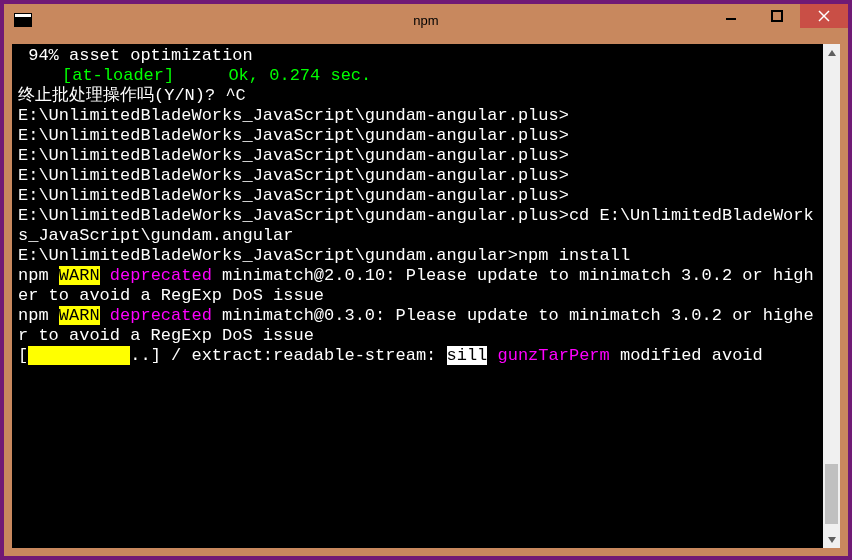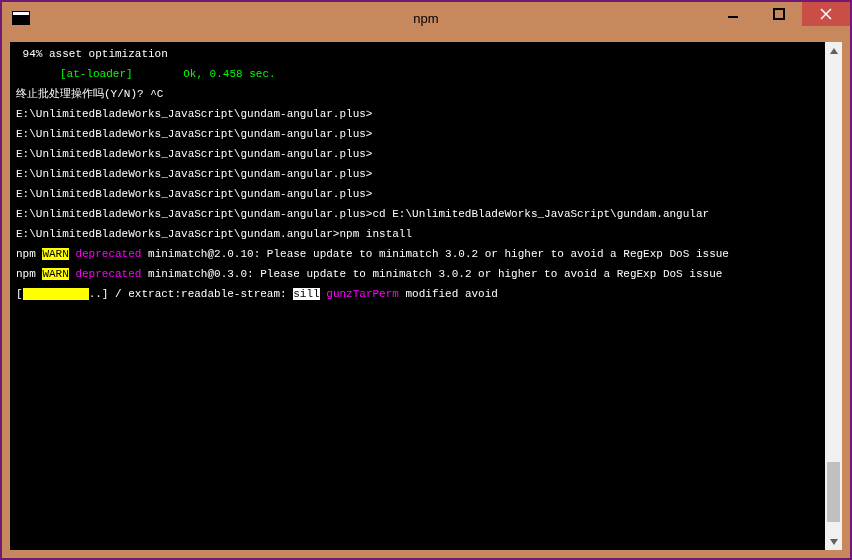--- a/index.html
+++ b/index.html
@@ -10,21 +10,21 @@
     body {
       width: 852px;
       height: 560px;
       background: #c8885e;
       font-family: Consolas, "Courier New", monospace;
       overflow: hidden;
     }
     .window {
       width: 100%;
       height: 100%;
-      border: 2px solid #701a75;
+      border: 4px solid #701a75;
       display: flex;
       flex-direction: column;
     }
     .titlebar {
       height: 32px;
       background: #c8885e;
       display: flex;
       align-items: center;
       position: relative;
     }
@@ -78,21 +78,21 @@
     .terminal-wrap {
       flex: 1;
       background: #c8885e;
       padding: 8px;
       display: flex;
     }
     .terminal {
       flex: 1;
       background: #000;
       color: #fff;
-      font-size: 11px;
+      font-size: 17px;
       line-height: 20px;
       padding: 2px 4px 2px 6px;
       position: relative;
       overflow: hidden;
     }
     .scrollbar {
       width: 17px;
       background: #f0f0f0;
       position: relative;
     }
@@ -157,21 +157,21 @@
             <line x1="1" y1="1" x2="11" y2="11" stroke="#fff" stroke-width="1.5"></line>
             <line x1="11" y1="1" x2="1" y2="11" stroke="#fff" stroke-width="1.5"></line>
           </svg>
       </div>
     </div>
   </div>
   <div class="terminal-wrap">
     <div class="terminal">
       <div class="line c-white"> 94% asset optimization</div>
       <div class="line"></div>
-      <div class="line"><span class="c-green">[at-loader] </span><span class="c-green">Ok, 0.458 sec.</span></div>
+      <div class="line"><span class="c-green">[at-loader] </span><span class="c-green">Ok, 0.274 sec.</span></div>
       <div class="line c-white">终止批处理操作吗(Y/N)? ^C</div>
       <div class="line"></div>
       <div class="line c-white">E:\UnlimitedBladeWorks_JavaScript\gundam-angular.plus&gt;</div>
       <div class="line"></div>
       <div class="line c-white">E:\UnlimitedBladeWorks_JavaScript\gundam-angular.plus&gt;</div>
       <div class="line"></div>
       <div class="line c-white">E:\UnlimitedBladeWorks_JavaScript\gundam-angular.plus&gt;</div>
       <div class="line"></div>
       <div class="line c-white">E:\UnlimitedBladeWorks_JavaScript\gundam-angular.plus&gt;</div>
       <div class="line"></div>

